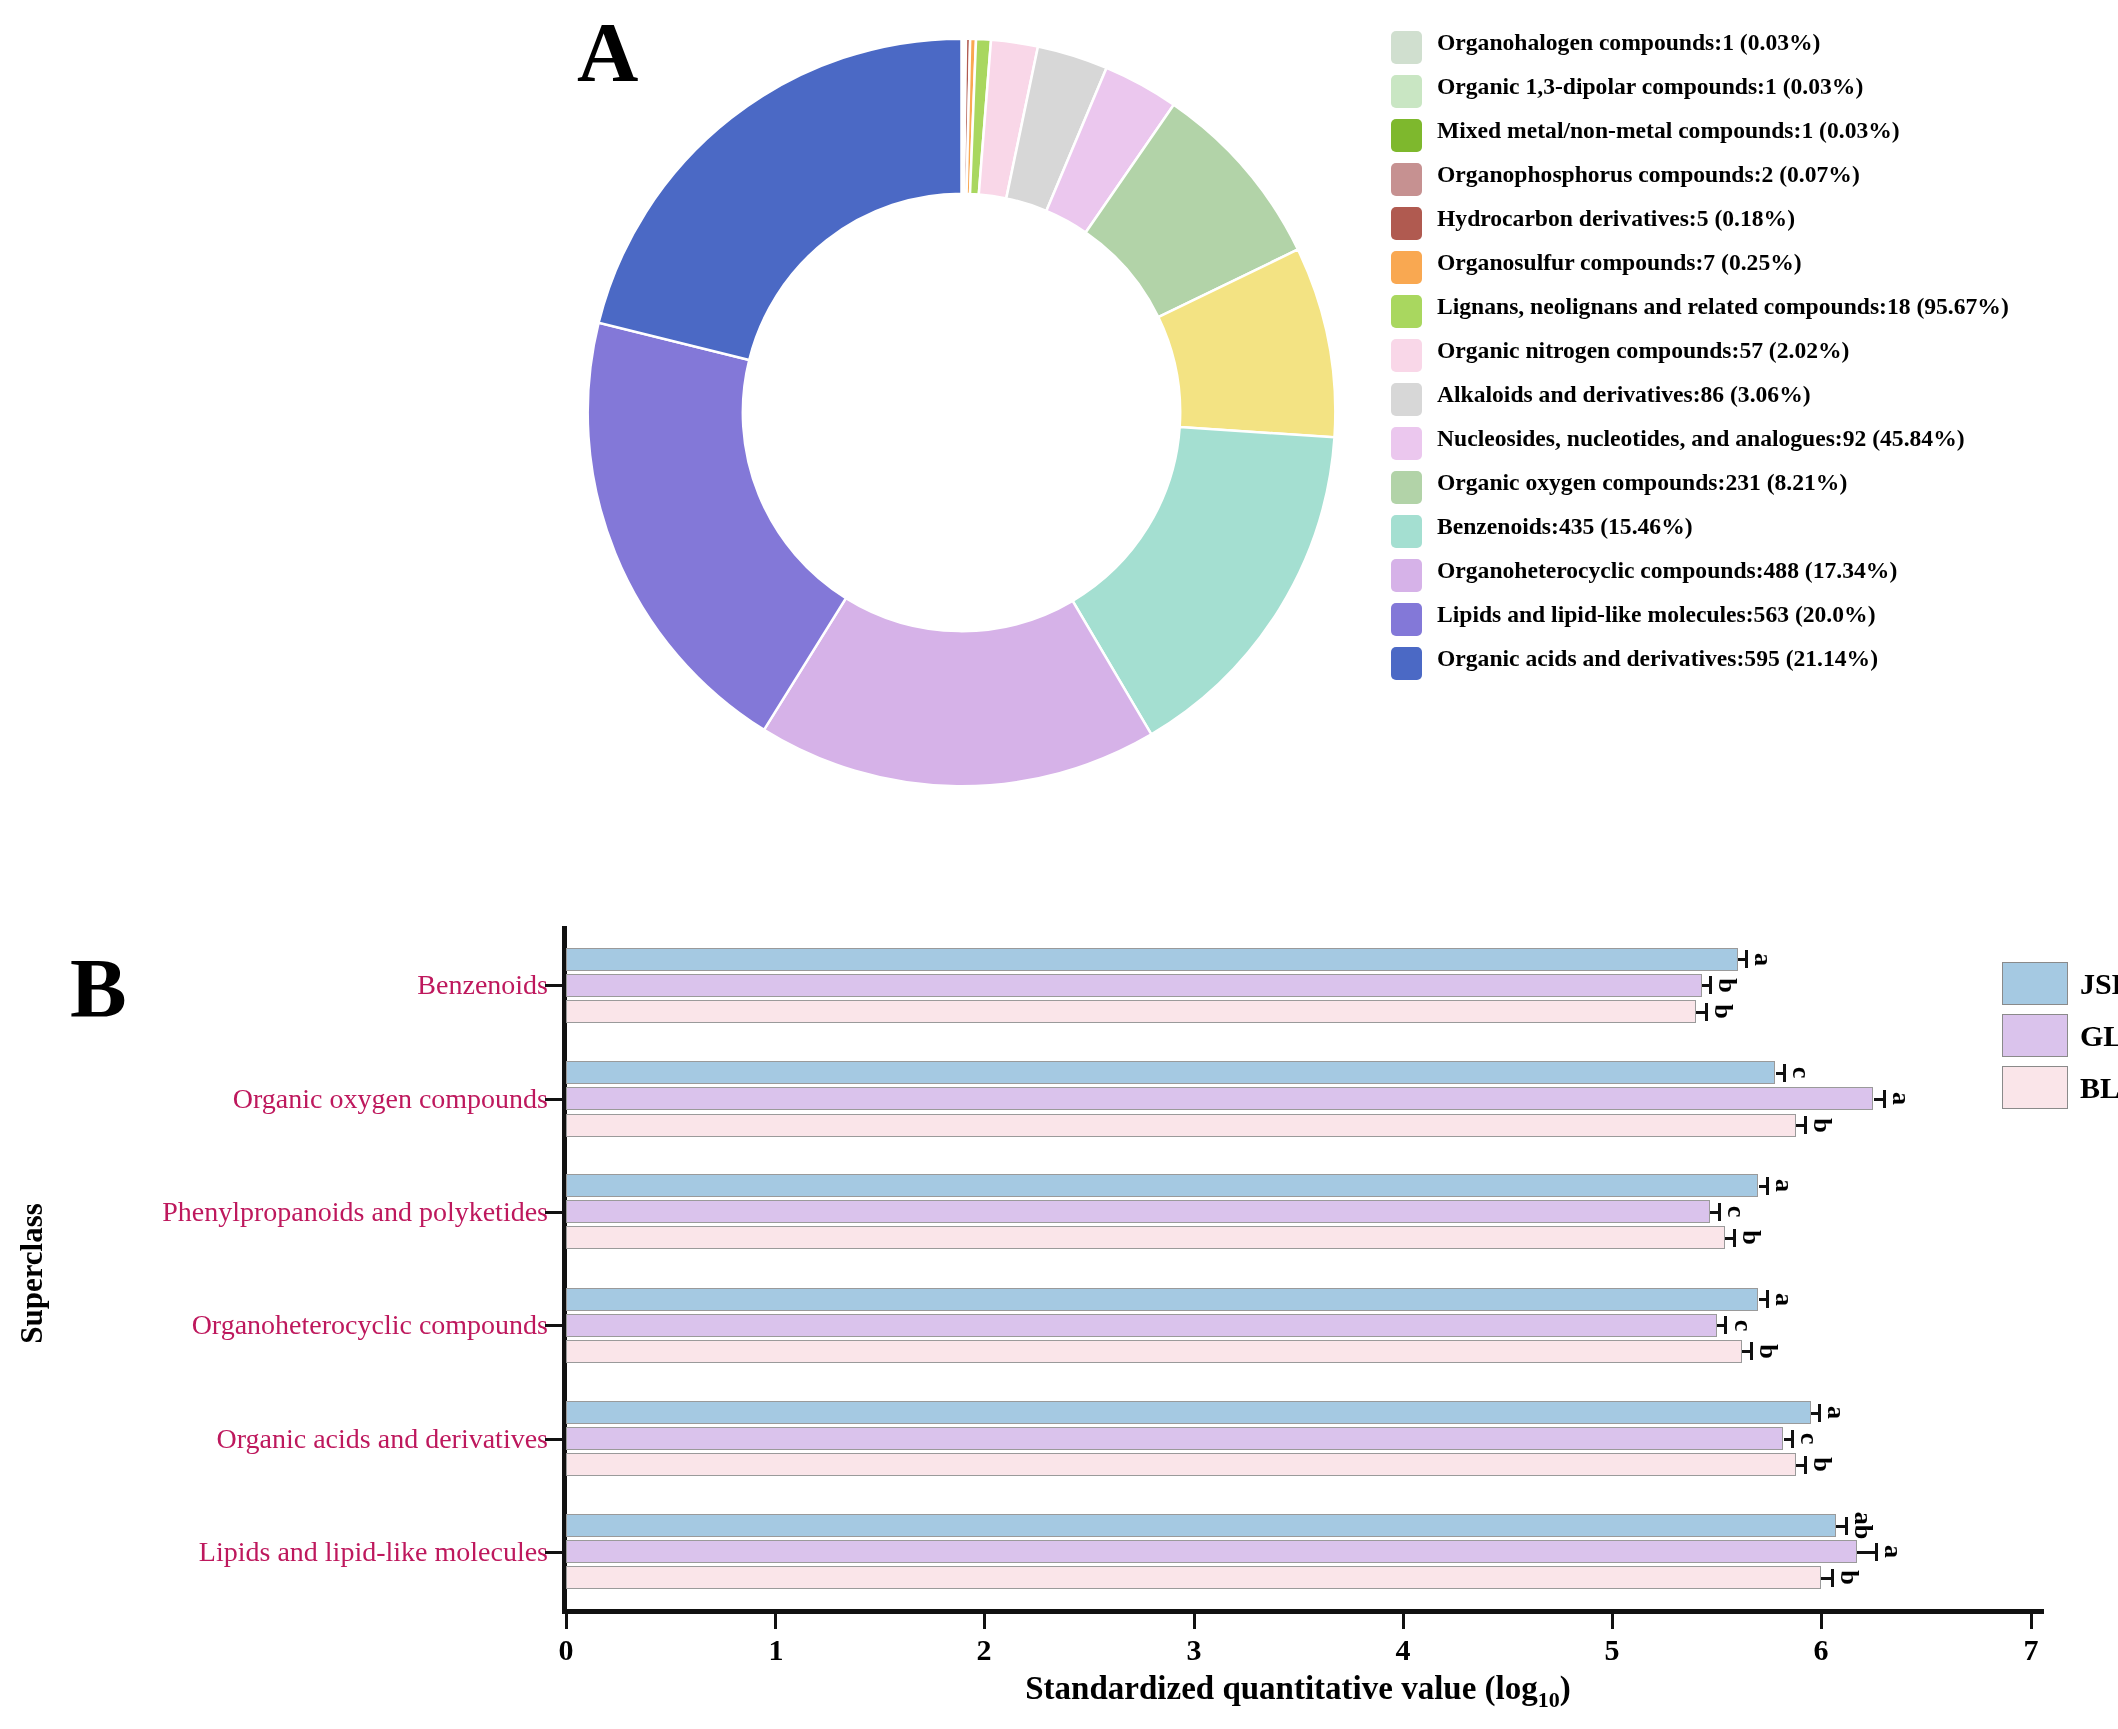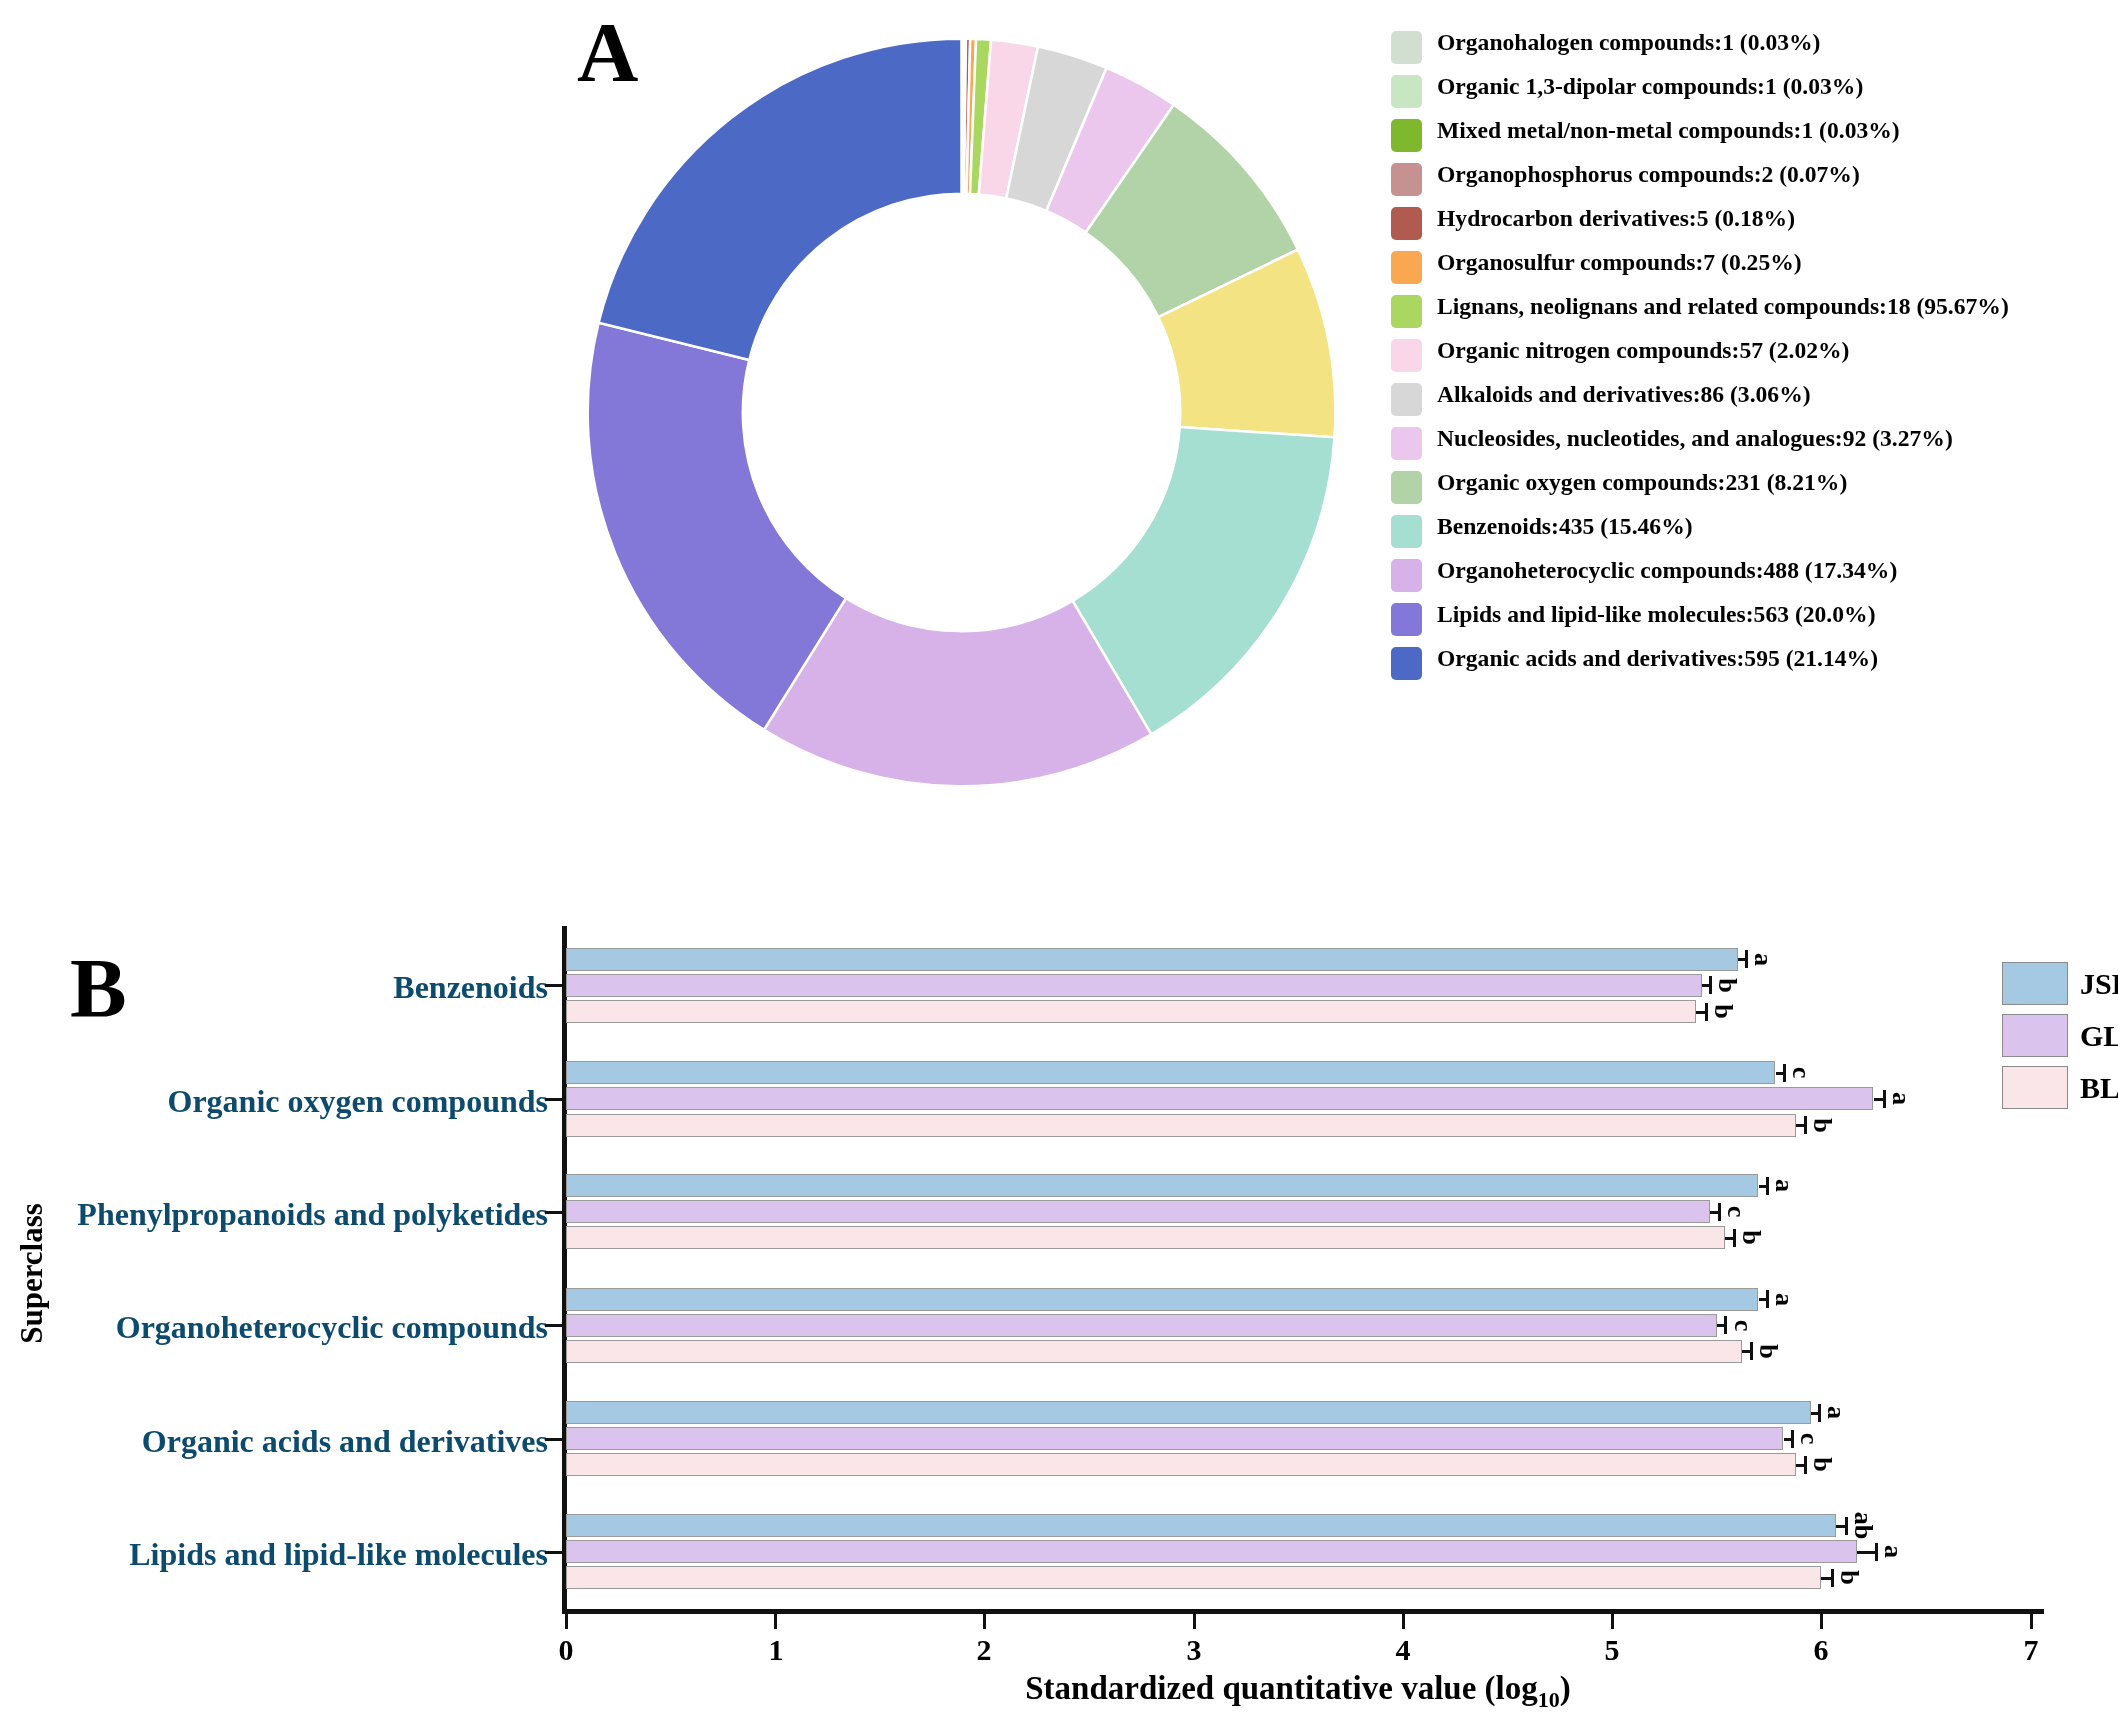--- a/index.html
+++ b/index.html
@@ -26,21 +26,21 @@
   .lgA-swatch{width:31px;height:33px;border-radius:5px;margin-right:15px;flex:0 0 auto;}
   .lgA-text{font-size:23.6px;font-weight:bold;color:#000;white-space:nowrap;line-height:1;}
   .ylabel{
     position:absolute;left:-67px;top:1258px;width:196px;text-align:center;
     transform:rotate(-90deg);
     font-size:31px;font-weight:bold;color:#000;line-height:1;
   }
   .axis{position:absolute;background:#111;}
   .cat-label{
     position:absolute;width:527px;text-align:right;
-    font-size:32px;font-weight:bold;color:#0c4a6e;line-height:1;white-space:nowrap;
+    font-size:28px;font-weight:normal;color:#be185d;line-height:1;white-space:nowrap;
   }
   .bar{position:absolute;box-sizing:border-box;border:1px solid #9a9a9a;}
   .err-stem{position:absolute;background:#111;height:2.5px;}
   .err-cap{position:absolute;background:#111;width:2.5px;}
   .sig-letter{
     position:absolute;width:27px;height:27px;display:flex;align-items:center;justify-content:center;
     transform:rotate(90deg);
     font-size:26px;font-weight:bold;color:#000;white-space:nowrap;line-height:1;
   }
   .xtick{position:absolute;background:#111;width:2.5px;height:16px;}
@@ -116,21 +116,21 @@
       <div class="lgA-row">
         <div class="lgA-swatch" style="background: rgb(249, 215, 232);"></div>
         <div class="lgA-text">Organic nitrogen compounds:57 (2.02%)</div>
       </div>
       <div class="lgA-row">
         <div class="lgA-swatch" style="background: rgb(215, 215, 215);"></div>
         <div class="lgA-text">Alkaloids and derivatives:86 (3.06%)</div>
       </div>
       <div class="lgA-row">
         <div class="lgA-swatch" style="background: rgb(235, 199, 238);"></div>
-        <div class="lgA-text">Nucleosides, nucleotides, and analogues:92 (3.27%)</div>
+        <div class="lgA-text">Nucleosides, nucleotides, and analogues:92 (45.84%)</div>
       </div>
       <div class="lgA-row">
         <div class="lgA-swatch" style="background: rgb(178, 211, 168);"></div>
         <div class="lgA-text">Organic oxygen compounds:231 (8.21%)</div>
       </div>
       <div class="lgA-row">
         <div class="lgA-swatch" style="background: rgb(164, 223, 209);"></div>
         <div class="lgA-text">Benzenoids:435 (15.46%)</div>
       </div>
       <div class="lgA-row">

